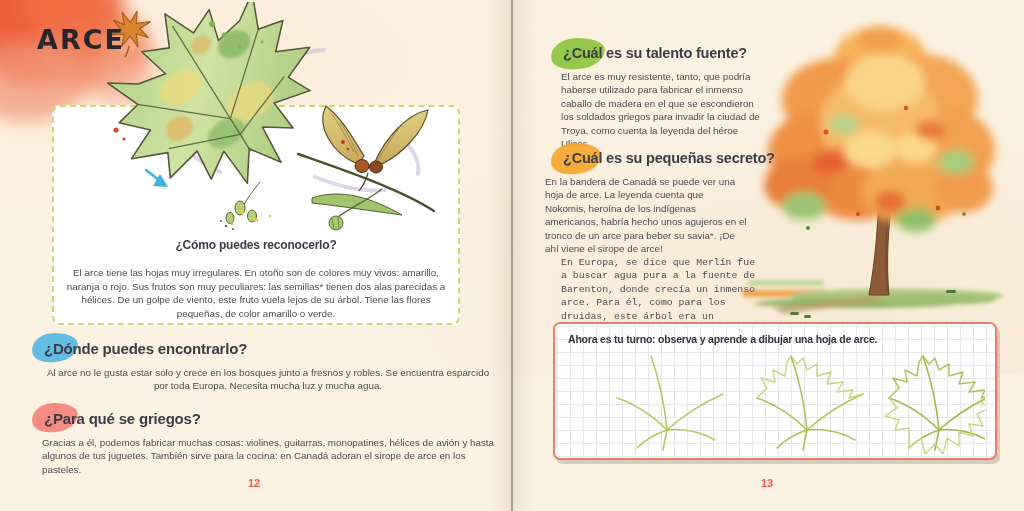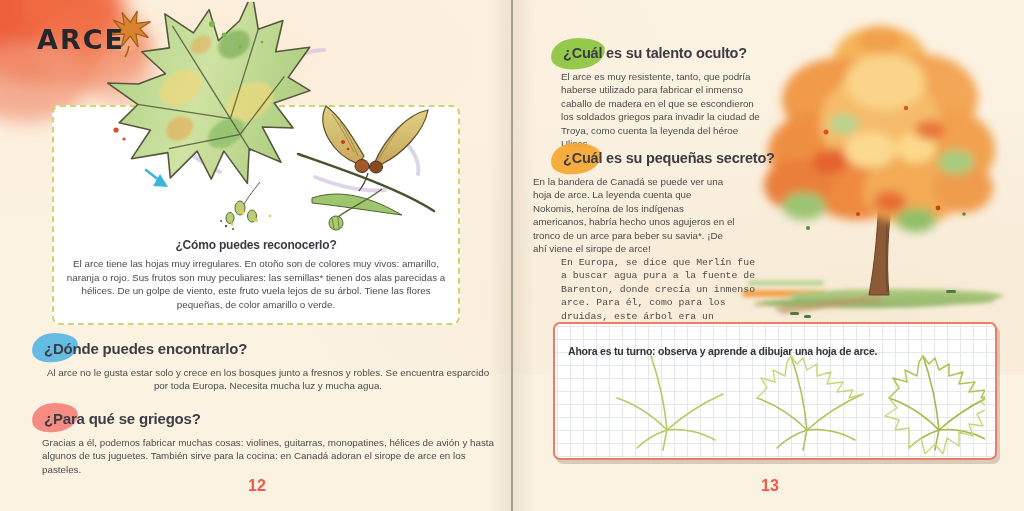--- a/index.html
+++ b/index.html
@@ -19,48 +19,48 @@
     background:linear-gradient(to right, transparent, rgba(120,95,65,.10) 48%, rgba(90,80,70,.16) 50%, rgba(120,95,65,.10) 52%, transparent);}
   .spine{left:511px;top:0;width:1.5px;height:511px;background:#8d8a82;opacity:.75;}
 
   
   .title{left:37px;top:24px;font-size:27px;font-weight:700;letter-spacing:2px;
     color:#26262e;font-family:"DejaVu Sans",sans-serif;}
   .illus-box{left:52px;top:105px;width:404px;height:216px;background:#fff;
     border:2px dashed #cbd773;border-radius:8px;}
   .box-text{left:62px;top:238px;width:388px;text-align:center;}
   .box-heading{font-size:12px;font-weight:700;color:#3c3c45;letter-spacing:-.2px;}
-  .box-body{margin-top:5px;font-size:9.8px;line-height:1.38;color:#4c4c4c;}
+  .box-body{margin-top:14px;font-size:9.8px;line-height:1.38;color:#4c4c4c;}
   .leaf-svg{left:100px;top:2px;width:360px;height:250px;pointer-events:none;}
 
   .section-heading{position:absolute;font-size:15px;font-weight:700;color:#3c3c45;letter-spacing:-.2px;}
   .section-heading .txt{position:relative;z-index:1;}
   .swatch{position:absolute;z-index:0;left:-12px;top:-7px;width:46px;height:29px;
     border-radius:48% 60% 55% 45% / 60% 45% 62% 42%;transform:rotate(-4deg);opacity:.92;}
   .sw-blue{background:#58b7e3;}
   .sw-red{background:#f4837b;}
   .sw-green{background:#8cc63f;width:54px;height:31px;}
   .sw-orange{background:#f6a630;width:50px;height:31px;}
   .para{position:absolute;font-size:9.8px;line-height:1.37;color:#4c4c4c;}
 
-  .pagenum{position:absolute;top:477px;font-size:16px;font-weight:700;color:#f3574a;}
+  .pagenum{position:absolute;top:477px;font-size:11px;font-weight:700;color:#f3574a;}
 
   
   .rcol-heading{font-size:14.5px;}
   .rpara{width:202px;}
   .tree-svg{left:738px;top:0;width:290px;height:322px;pointer-events:none;}
 
   .activity-box{left:553px;top:322px;width:440px;height:134px;background:#fff;
     border:2.5px solid #ee7a68;border-radius:7px;
     box-shadow:3px 4px 0 rgba(160,140,120,.38);
     background-image:
       linear-gradient(#e4e7ee 1px, transparent 1px),
       linear-gradient(90deg,#e4e7ee 1px, transparent 1px);
     background-size:13px 13px;background-position:2px 2px;}
-  .activity-label{position:absolute;left:13px;top:21px;font-size:10.5px;font-weight:700;color:#33333b;letter-spacing:-.2px;}
+  .activity-label{position:absolute;left:13px;top:9px;font-size:10.5px;font-weight:700;color:#33333b;letter-spacing:-.2px;}
   .steps-svg{position:absolute;left:10px;top:22px;width:420px;height:108px;}
 
   .splash-svg{left:-22px;top:-22px;width:210px;height:165px;}
   .leaf-icon-svg{left:103px;top:6px;width:56px;height:52px;}
 </style>
 </head>
 <body>
 
 <div class="spread">
 
@@ -269,29 +269,29 @@
       <circle cx="70" cy="228" r="2" fill="#5a8a3e"></circle>
         <circle cx="226" cy="214" r="1.8" fill="#5a8a3e"></circle>
       <rect x="52" y="312" width="9" height="3" rx="1.5" fill="#4e7a3c"></rect>
       <rect x="66" y="315" width="7" height="3" rx="1.5" fill="#4e7a3c"></rect>
       <rect x="208" y="290" width="10" height="3" rx="1.5" fill="#4e7a3c"></rect>
     </g>
   </svg>
 
   <div class="section-heading rcol-heading" style="left:563px;top:45px;">
     <span class="swatch sw-green"></span>
-    <span class="txt">¿Cuál es su talento oculto?</span>
+    <span class="txt">¿Cuál es su talento fuente?</span>
   </div>
   <div class="para rpara" style="left:561px;top:70px;">El arce es muy resistente, tanto, que podría haberse utilizado para fabricar el inmenso caballo de madera en el que se escondieron los soldados griegos para invadir la ciudad de Troya, como cuenta la leyenda del héroe Ulises.</div>
 
   <div class="section-heading rcol-heading" style="left:563px;top:150px;">
     <span class="swatch sw-orange"></span>
     <span class="txt">¿Cuál es su pequeñas secreto?</span>
   </div>
-  <div class="para rpara" style="left:533px;top:175px;">En la bandera de Canadá se puede ver una hoja de arce. La leyenda cuenta que Nokomis, heroína de los indígenas americanos, habría hecho unos agujeros en el tronco de un arce para beber su savia*. ¡De ahí viene el sirope de arce!</div>
+  <div class="para rpara" style="left:545px;top:175px;">En la bandera de Canadá se puede ver una hoja de arce. La leyenda cuenta que Nokomis, heroína de los indígenas americanos, habría hecho unos agujeros en el tronco de un arce para beber su savia*. ¡De ahí viene el sirope de arce!</div>
   <div class="para rpara" style="left:561px;top:256px;font-family:Liberation Mono, monospace;">En Europa, se dice que Merlín fue a buscar agua pura a la fuente de Barenton, donde crecía un inmenso arce. Para él, como para los druidas, este árbol era un mensajero de los dioses.</div>
 
   <div class="abs activity-box">
     <div class="activity-label">Ahora es tu turno: observa y aprende a dibujar una hoja de arce.</div>
     <svg class="steps-svg" viewBox="0 0 420 108">
       <defs>
         <g id="veins" fill="none" stroke-linecap="round">
           <path d="M58,104 C60,94 61,88 62,84"></path>
           <path d="M62,84 C60,62 55,36 46,10"></path>
           <path d="M62,84 C48,70 30,58 12,52"></path>

